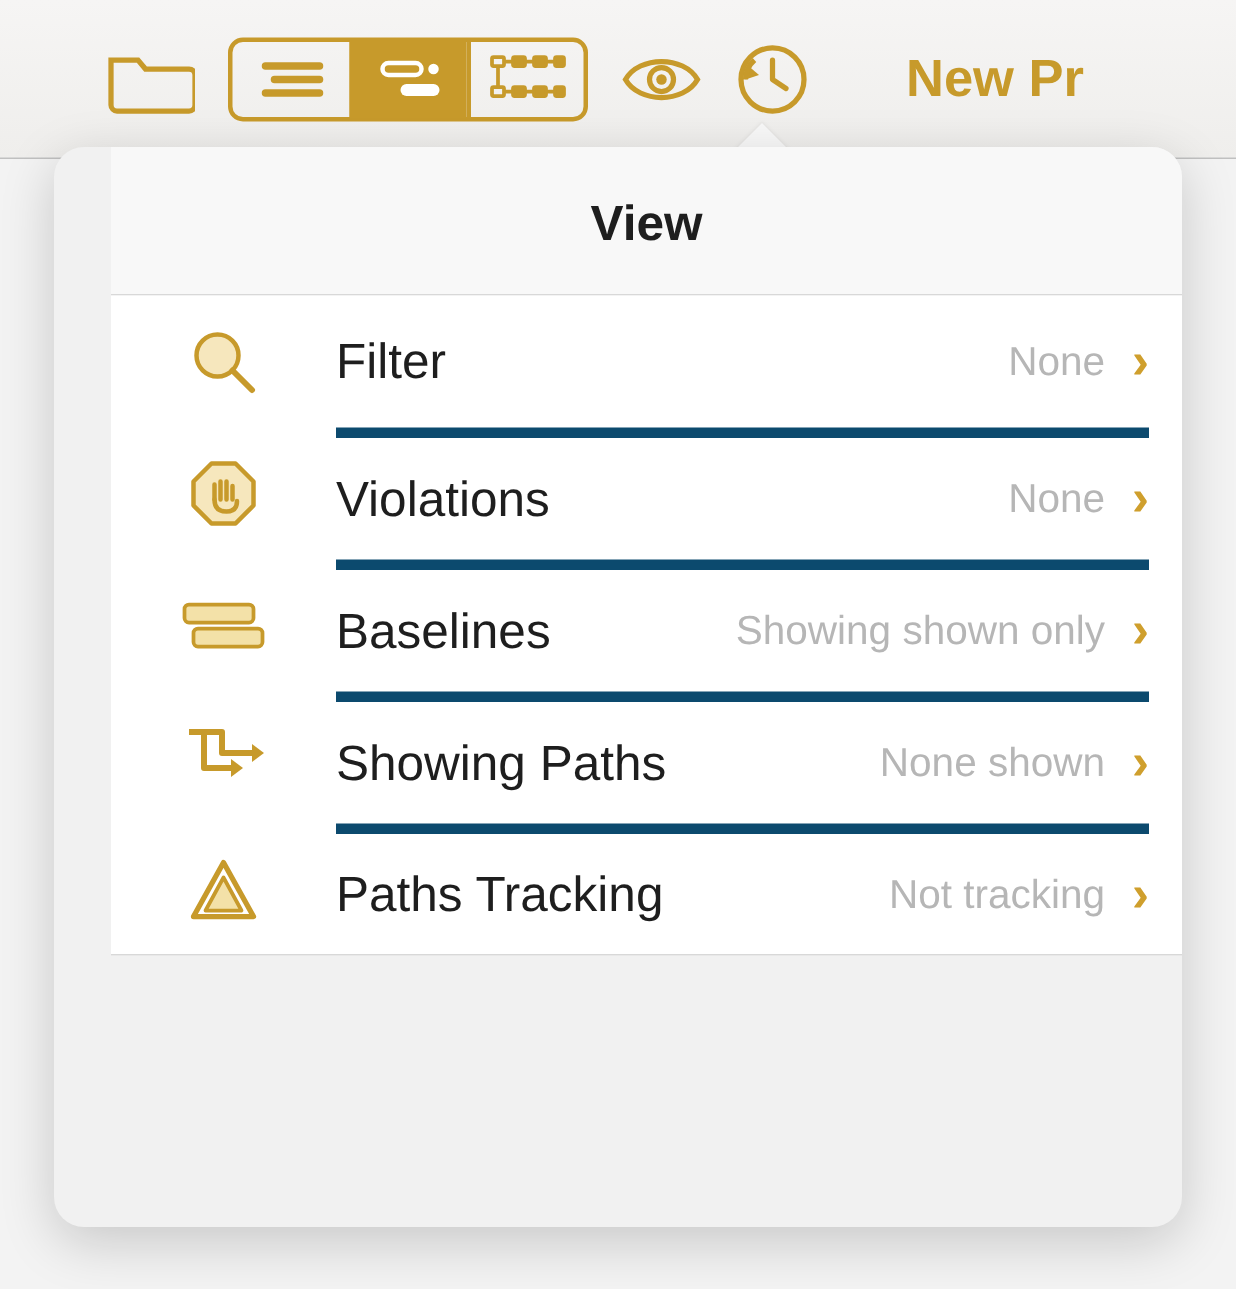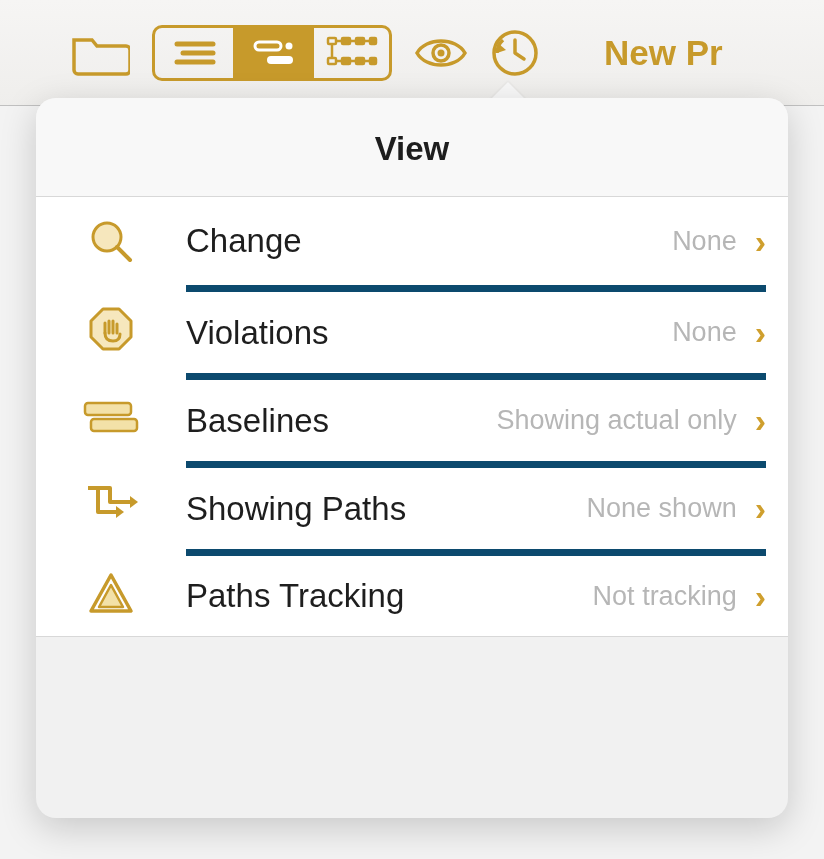--- a/index.html
+++ b/index.html
@@ -67,20 +67,21 @@
       border-bottom: 20px solid #f8f8f8;
       filter: drop-shadow(0 -1px 1px rgba(0,0,0,.05));
     }
     .popover {
       background: #f1f1f1;
       border-radius: 20px;
       box-shadow: 0 10px 36px rgba(0,0,0,.18);
       overflow: hidden;
       height: 720px;
       position: relative;
+      padding-left: 38px;
     }
     .popover-header {
       text-align: center;
       font-size: 33px;
       font-weight: 700;
       color: #1e1e1e;
       padding: 32px 0 28px 0;
       border-bottom: 1px solid #d8d8d8;
       background: #f8f8f8;
     }
@@ -204,21 +205,21 @@
     <div class="list">
 
       <div class="row">
         <div class="row-icon">
           <svg width="50" height="50" viewBox="0 0 50 50">
             <circle cx="21" cy="21" r="14" fill="#f6e7bd" stroke="#c79a2b" stroke-width="3"></circle>
             <line x1="31" y1="31" x2="44" y2="44" stroke="#c79a2b" stroke-width="4" stroke-linecap="round"></line>
           </svg>
         </div>
         <div class="row-inner">
-          <span class="row-label">Change</span>
+          <span class="row-label">Filter</span>
           <span class="row-value">None</span>
           <span class="chevron">›</span>
         </div>
       </div>
 
       <div class="row">
         <div class="row-icon">
           <svg width="48" height="48" viewBox="0 0 48 48">
             <polygon points="16,4 32,4 44,16 44,32 32,44 16,44 4,32 4,16" fill="#f6e7bd" stroke="#c79a2b" stroke-width="3" stroke-linejoin="round"></polygon>
             <path d="M18 28 v-10 m4 10 v-12 m4 12 v-12 m4 12 v-9" stroke="#c79a2b" stroke-width="3" stroke-linecap="round" fill="none"></path>
@@ -234,21 +235,21 @@
 
       <div class="row">
         <div class="row-icon">
           <svg width="60" height="40" viewBox="0 0 60 40">
             <rect x="4" y="6" width="46" height="12" rx="3" fill="#f3e1a8" stroke="#c79a2b" stroke-width="2.5"></rect>
             <rect x="10" y="22" width="46" height="12" rx="3" fill="#f3e1a8" stroke="#c79a2b" stroke-width="2.5"></rect>
           </svg>
         </div>
         <div class="row-inner">
           <span class="row-label">Baselines</span>
-          <span class="row-value">Showing actual only</span>
+          <span class="row-value">Showing shown only</span>
           <span class="chevron">›</span>
         </div>
       </div>
 
       <div class="row">
         <div class="row-icon">
           <svg width="54" height="46" viewBox="0 0 54 46">
             <path d="M4 6 h22 v14 h22" fill="none" stroke="#c79a2b" stroke-width="4" stroke-linejoin="round"></path>
             <path d="M14 6 v24 h20" fill="none" stroke="#c79a2b" stroke-width="4" stroke-linejoin="round"></path>
             <polygon points="46,14 54,20 46,26" fill="#c79a2b"></polygon>

